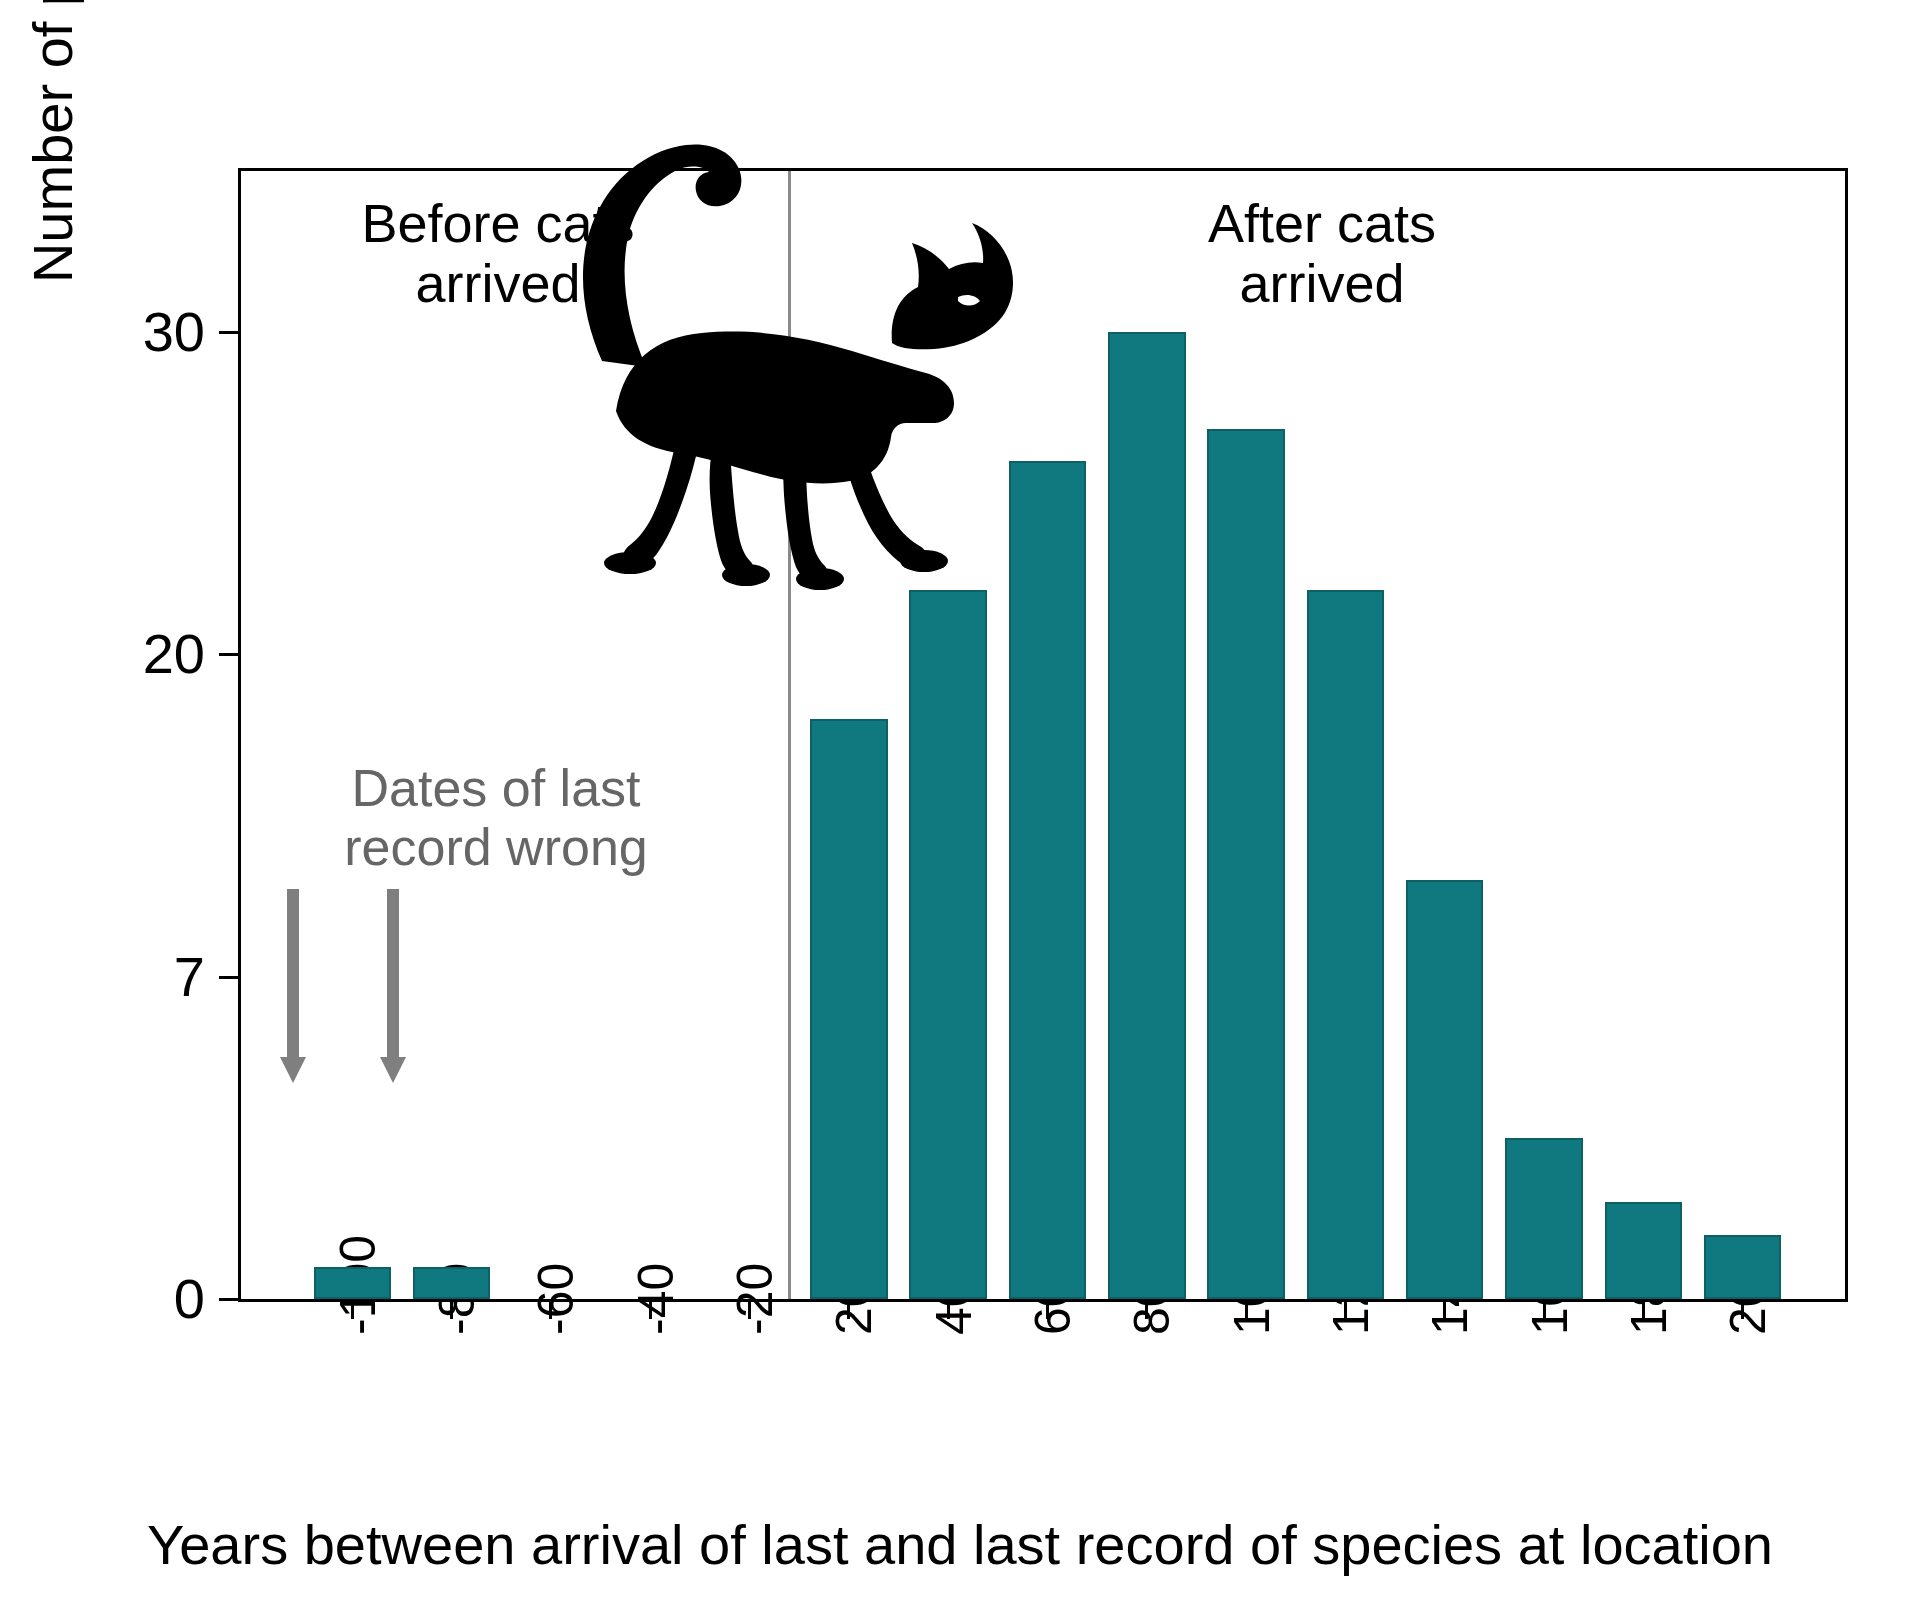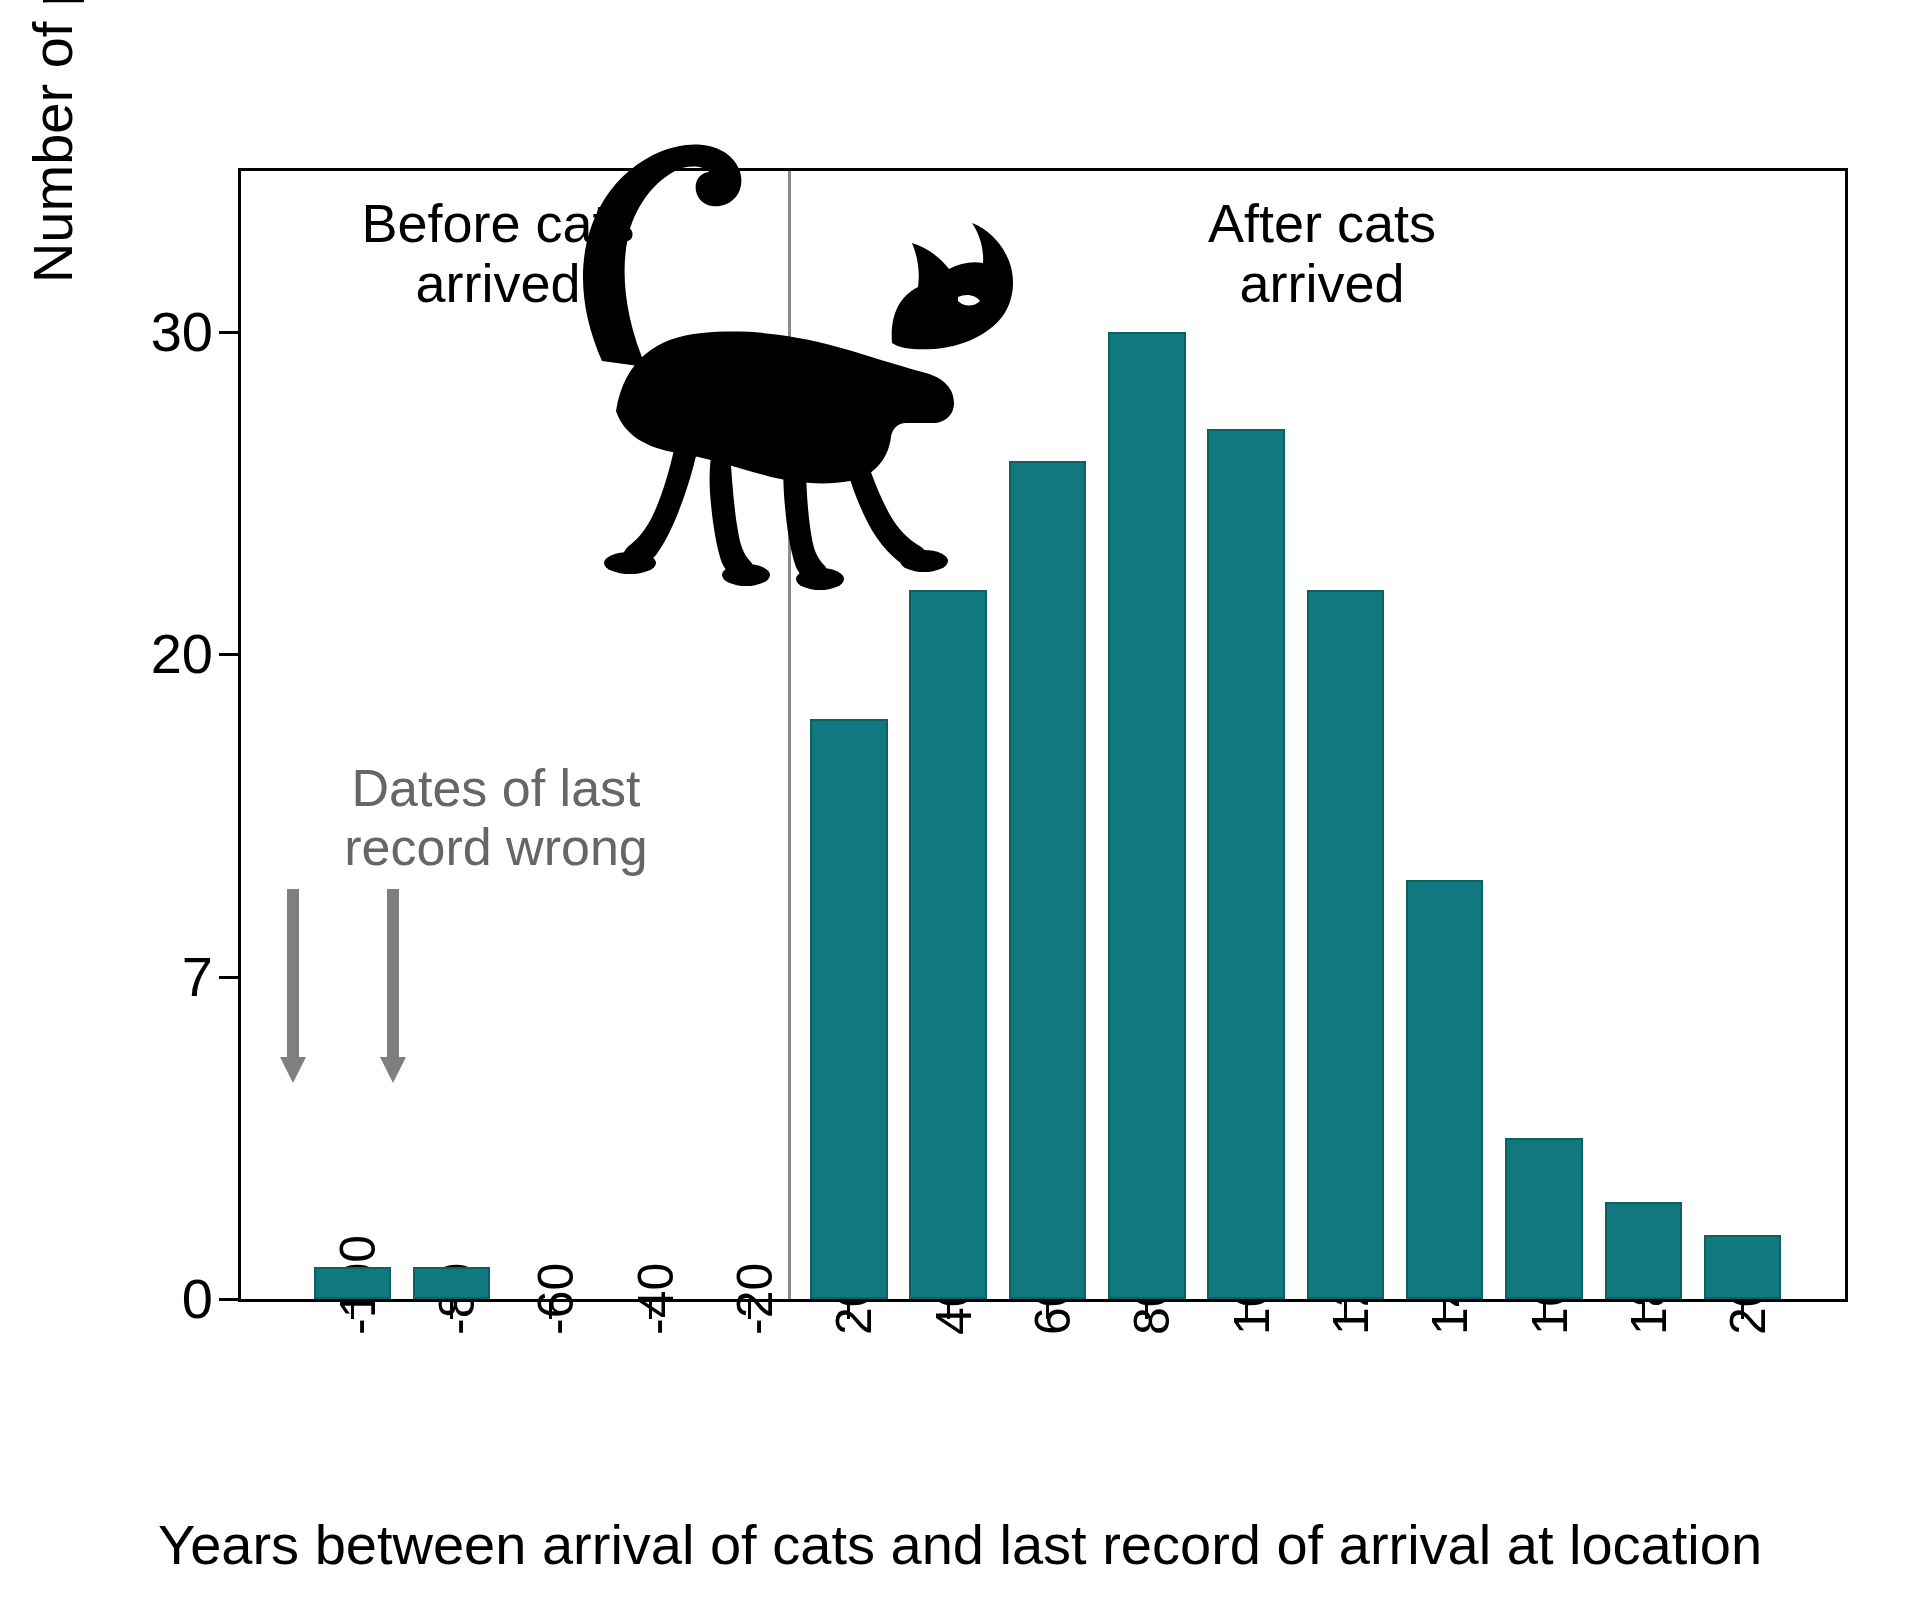--- a/index.html
+++ b/index.html
@@ -52,21 +52,21 @@
   .ytick {
     position: absolute;
     width: 22px;
     height: 3px;
     background: #000;
     left: -22px;
   }
   .ytick-text {
     position: absolute;
     right: 100%;
-    margin-right: 6px;
+    margin-right: 14px;
     transform: translateY(-50%);
     font-size: 56px;
     color: #000;
     white-space: nowrap;
   }
 
   
   .xtick {
     position: absolute;
     width: 3px;
@@ -292,15 +292,15 @@
 
         <ellipse cx="124" cy="452" rx="26" ry="11"></ellipse>
         <ellipse cx="240" cy="464" rx="24" ry="11"></ellipse>
         <ellipse cx="314" cy="468" rx="24" ry="11"></ellipse>
         <ellipse cx="418" cy="450" rx="24" ry="11"></ellipse>
       </g>
     </svg>
 
   </div>
 
-  <div id="xtitle">Years between arrival of cats and last record of arrival at location</div>
+  <div id="xtitle">Years between arrival of last and last record of species at location</div>
 
 </div>
 
 </body></html>

